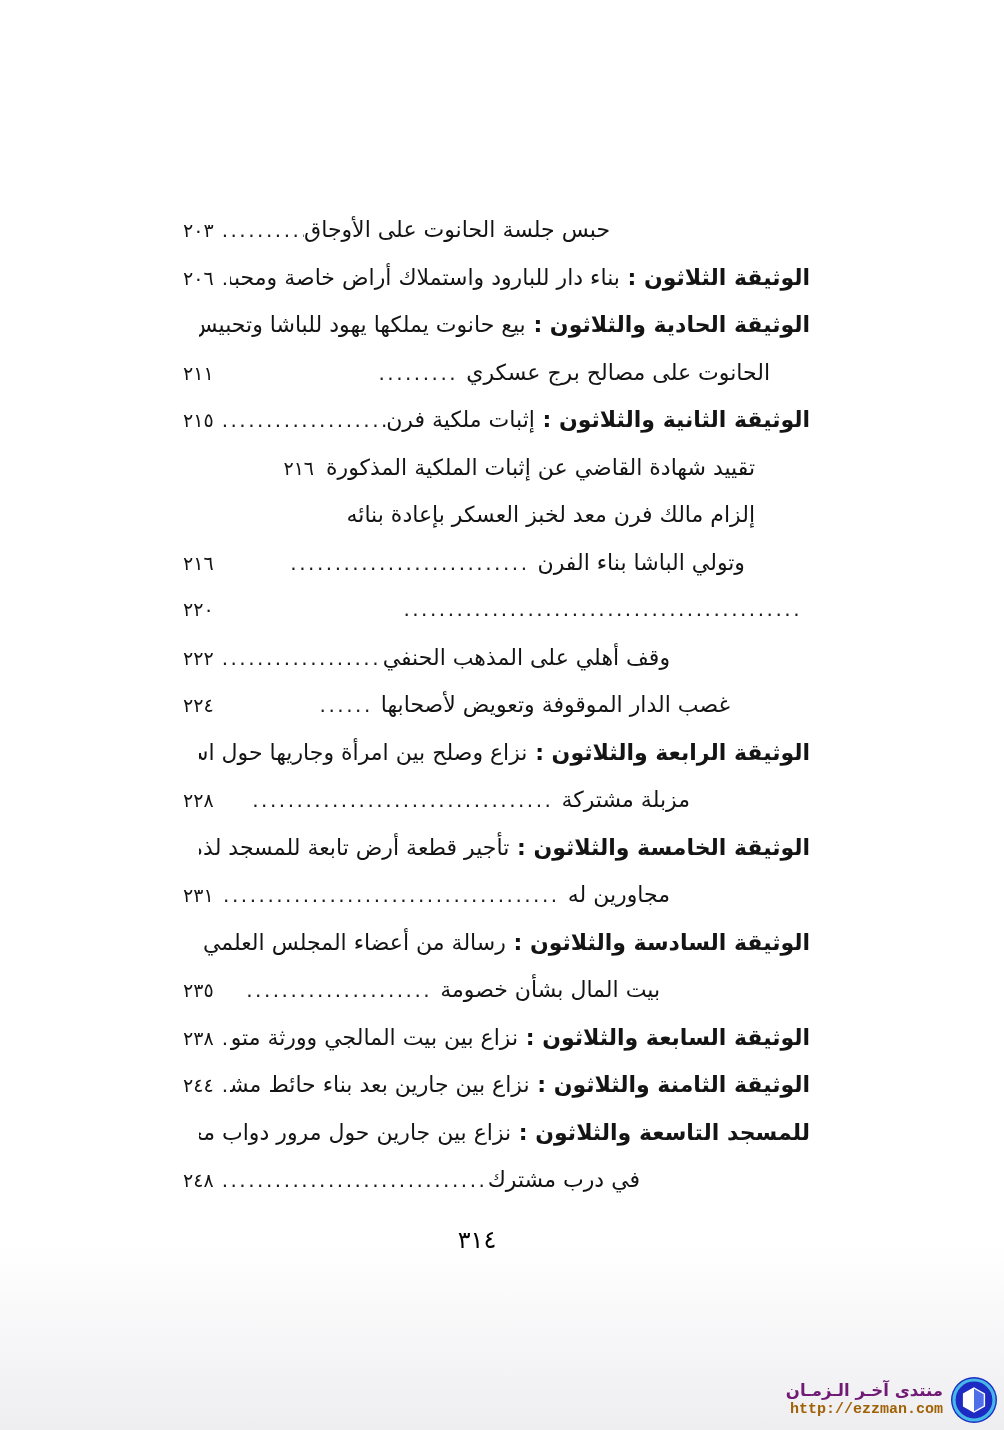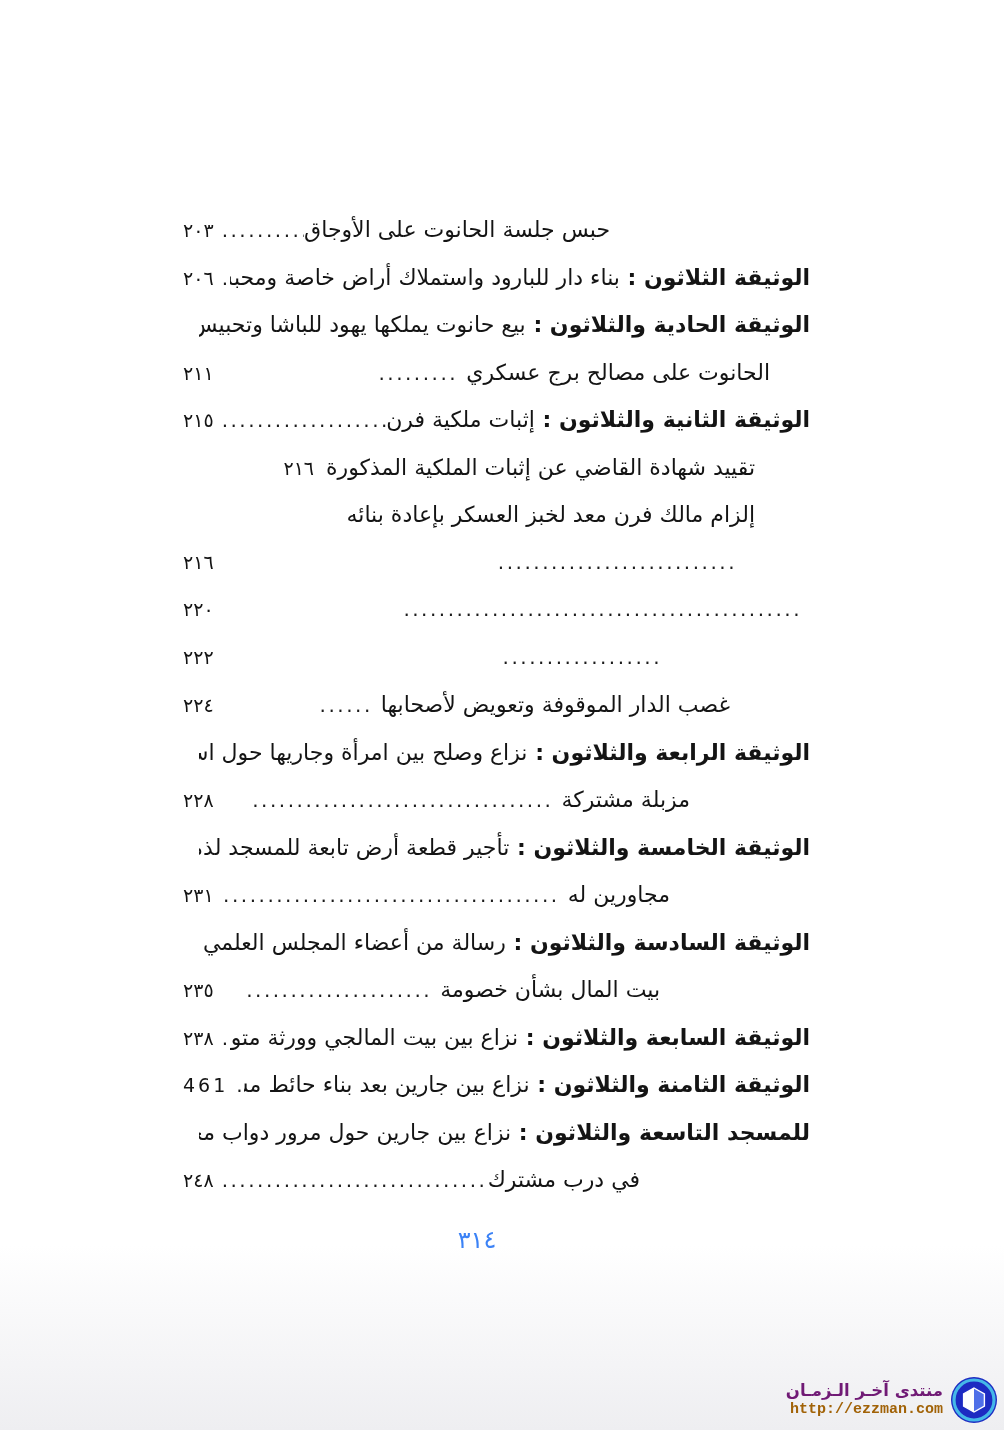--- a/index.html
+++ b/index.html
@@ -12,21 +12,21 @@
   .bt{font-weight:bold;}
   .dots{flex:1 1 0;min-width:0;overflow:hidden;white-space:nowrap;direction:ltr;text-align:right;
         letter-spacing:2.5px;font-size:20px;padding:0 8px;color:#1b1b1b;}
   .pg{flex:0 0 auto;font-size:19px;letter-spacing:3px;white-space:nowrap;}
   .tight .dots{flex:0 0 0;padding:0;}
   .tight .pg{margin-right:12px;}
   .i40{padding-right:40px}.i55{padding-right:55px}.i65{padding-right:65px}.i80{padding-right:80px}
   .i120{padding-right:120px}.i140{padding-right:140px}.i150{padding-right:150px}
   .i170{padding-right:170px}.i200{padding-right:200px}
   .pagenum{position:absolute;top:1226px;left:0;width:100%;padding-right:50px;box-sizing:border-box;
-           text-align:center;font-size:24px;letter-spacing:8px;color:#3b82f6;}
+           text-align:center;font-size:24px;letter-spacing:8px;color:#000000;}
   .wm{position:absolute;top:1376px;right:6px;display:flex;align-items:center;gap:7px;direction:ltr;}
   .wm-text{text-align:right;line-height:1.15;}
   .wm-name{font-weight:bold;font-size:16.5px;color:#701a75;direction:rtl;}
   .wm-url{font-family:Liberation Mono, monospace;font-weight:bold;font-size:15px;color:#a16207;}
 </style>
 </head>
 <body>
 
 <div class="page">
 
@@ -60,28 +60,30 @@
         <span class="t"><span class="bt"></span><span>تقييد شهادة القاضي عن إثبات الملكية المذكورة</span></span>
         <span class="dots"></span>
         <span class="pg">٢١٦</span>
       </div>
     <div class="entry i55">
         <span class="t"><span class="bt"></span><span>إلزام مالك فرن معد لخبز العسكر بإعادة بنائه</span></span>
         <span class="dots"></span>
         <span class="pg"></span>
       </div>
     <div class="entry i65">
+        <span class="t"><span class="bt"></span><span>وتولي الباشا بناء الفرن</span></span>
         <span class="dots">...........................</span>
         <span class="pg">٢١٦</span>
       </div>
     <div class="entry">
         <span class="dots">.............................................</span>
         <span class="pg">٢٢٠</span>
       </div>
     <div class="entry i140">
+        <span class="t"><span class="bt"></span><span>وقف أهلي على المذهب الحنفي</span></span>
         <span class="dots">..................</span>
         <span class="pg">٢٢٢</span>
       </div>
     <div class="entry i80">
         <span class="t"><span class="bt"></span><span>غصب الدار الموقوفة وتعويض لأصحابها</span></span>
         <span class="dots">......</span>
         <span class="pg">٢٢٤</span>
       </div>
     <div class="entry">
         <span class="t"><span class="bt">الوثيقة الرابعة والثلاثون : </span><span>نزاع وصلح بين امرأة وجاريها حول استعمال</span></span>
@@ -114,21 +116,21 @@
         <span class="pg">٢٣٥</span>
       </div>
     <div class="entry">
         <span class="t"><span class="bt">الوثيقة السابعة والثلاثون : </span><span>نزاع بين بيت المالجي وورثة متوفاة</span></span>
         <span class="dots">........</span>
         <span class="pg">٢٣٨</span>
       </div>
     <div class="entry">
         <span class="t"><span class="bt">الوثيقة الثامنة والثلاثون : </span><span>نزاع بين جارين بعد بناء حائط مشترك</span></span>
         <span class="dots">.....</span>
-        <span class="pg">461</span>
+        <span class="pg">٢٤٤</span>
       </div>
     <div class="entry">
         <span class="t"><span class="bt">للمسجد التاسعة والثلاثون : </span><span>نزاع بين جارين حول مرور دواب محملة</span></span>
         <span class="dots"></span>
         <span class="pg"></span>
       </div>
     <div class="entry i170">
         <span class="t"><span class="bt"></span><span>في درب مشترك</span></span>
         <span class="dots">...............................</span>
         <span class="pg">٢٤٨</span>

